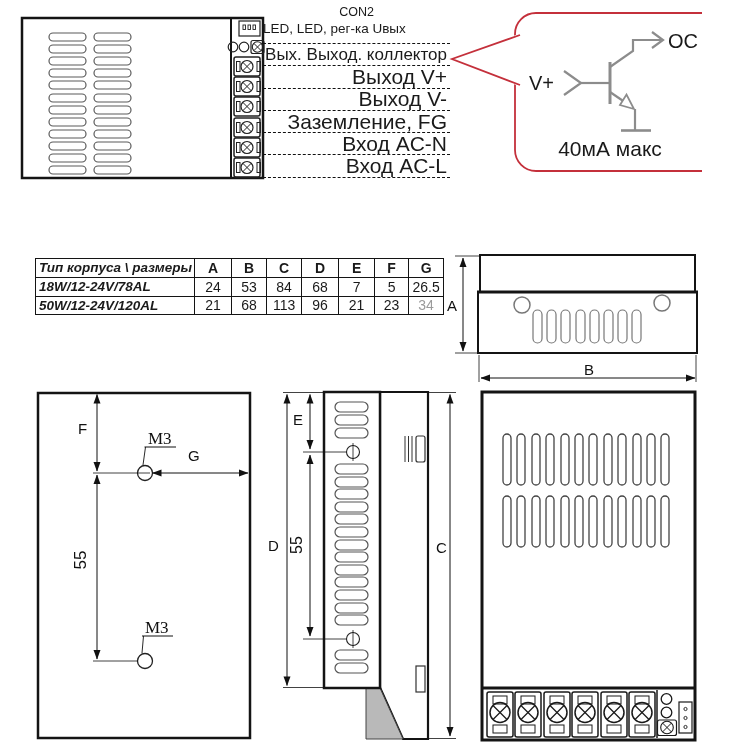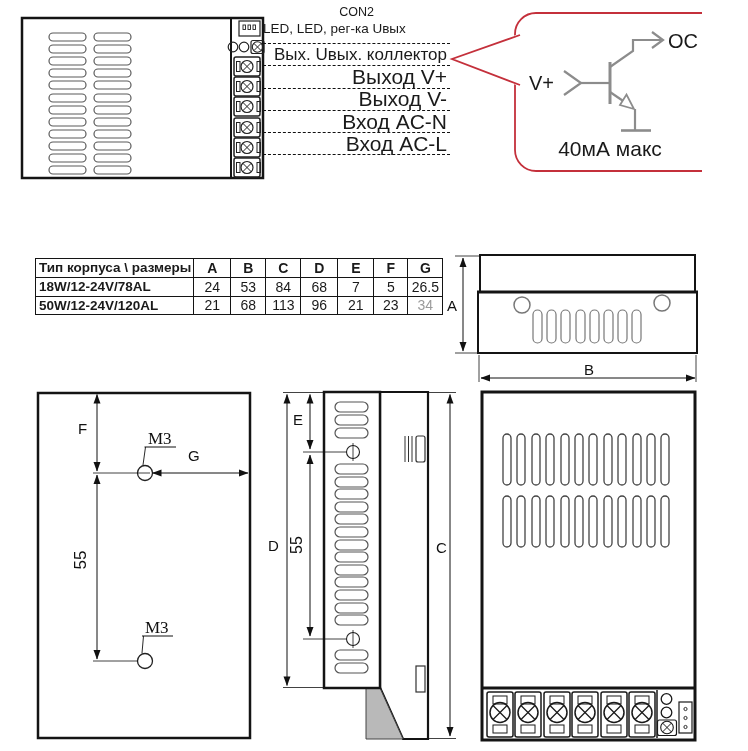--- a/index.html
+++ b/index.html
@@ -14,21 +14,21 @@
   .pin-row{height:21.3px;border-bottom:1.4px dashed #111;display:flex;
            align-items:center;justify-content:flex-end;padding-right:3px;
            font-size:21px;white-space:nowrap;}
   .pin-row.big{font-size:17px;}
   
   #size-table{left:35px;top:258px;}
   table{border-collapse:collapse;table-layout:fixed;}
   th,td{border:1.6px solid #141414;height:17.8px;padding:0 2px;text-align:center;
         font-size:14px;line-height:1;white-space:nowrap;overflow:hidden;}
   th{font-weight:bold;font-size:14px;}
-  th.name,td.name{text-align:left;font-weight:bold;font-size:13.5px;padding-left:3px;}
+  th.name,td.name{text-align:left;font-weight:bold;font-size:13.5px;padding-left:3px;font-style:italic;}
   td.muted{color:#9b9b9b;}
 </style>
 </head>
 <body>
 
 <div id="canvas">
 
   <svg style="left:0;top:0" width="280" height="200" viewBox="0 0 280 200">
     <defs>
       <rect id="s0" x="49" y="33" width="37" height="8" rx="4" fill="none" stroke="#5a5a5a" stroke-width="1.2"></rect>
@@ -91,23 +91,24 @@
         <use href="#t0" y="40"></use>
       <use href="#t0" y="61"></use>
         <use href="#t0" y="81"></use>
         <use href="#t0" y="101"></use>
     </g>
   </svg>
 
   <div class="abs" id="pin-head">CON2</div>
   <div class="abs" id="pin-sub">LED, LED,  рег-ка Uвых</div>
   <div class="abs" id="pin-rows">
-    <div class="pin-row big">Вых. Uвых. коллектор</div>
+    <div class="pin-row big">Вых. Выход. коллектор</div>
     <div class="pin-row">Выход V+</div>
     <div class="pin-row">Выход V-</div>
+    <div class="pin-row">Заземление, FG</div>
     <div class="pin-row">Вход AC-N</div>
     <div class="pin-row">Вход AC-L</div>
   </div>
 
   <svg style="left:440px;top:0" width="308" height="200" viewBox="440 0 308 200">
     <rect x="515" y="13" width="208" height="158" rx="21" fill="#fff" stroke="#c4303b" stroke-width="1.8"></rect>
     <polygon points="521,33 452,59 521,87" fill="#fff" stroke="none"></polygon>
     <path d="M520,35 L452,59 L520,85" fill="none" stroke="#c4303b" stroke-width="1.8"></path>
     <g fill="none" stroke="#8c8c8c" stroke-width="2.2">
       <line x1="610" y1="62" x2="610" y2="104" stroke-width="3"></line>

